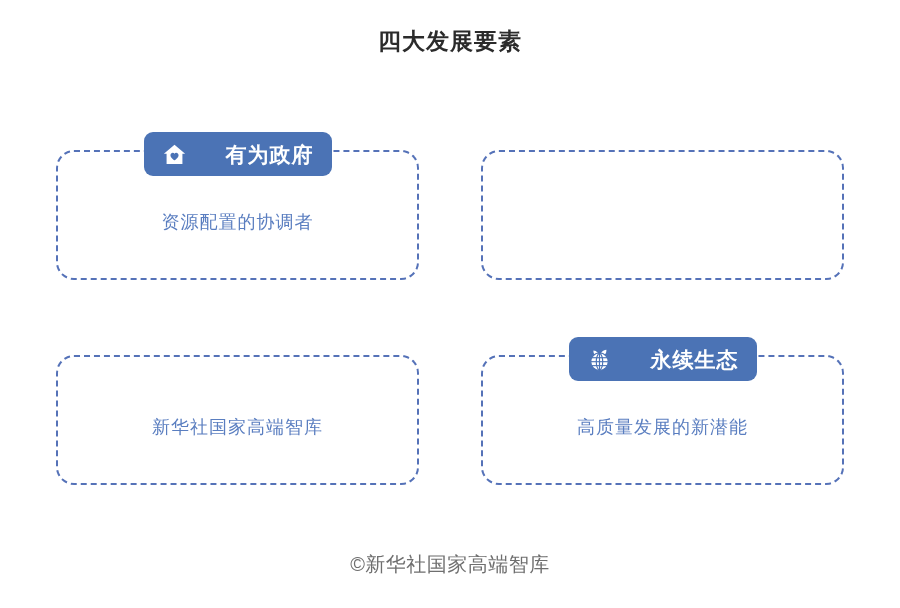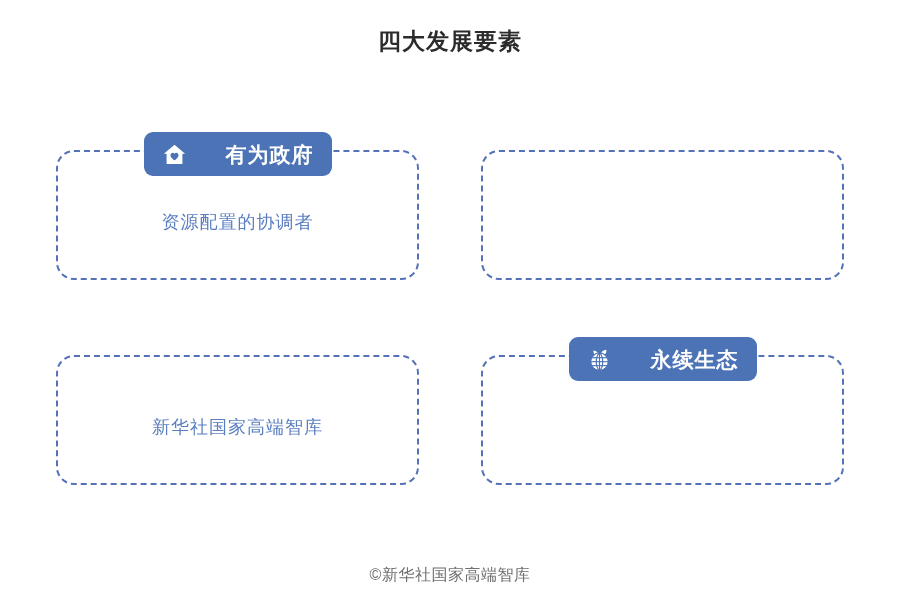--- a/index.html
+++ b/index.html
@@ -109,25 +109,25 @@
     display: inline-flex;
     align-items: center;
     justify-content: center;
     flex: none;
   }
   .badge-icon svg { display: block; }
 
   
   .footer {
     position: absolute;
-    bottom: 22px;
+    bottom: 30px;
     left: 0;
     width: 900px;
     text-align: center;
-    font-size: 16px;
+    font-size: 20px;
     color: #6f6f6f;
     letter-spacing: 0.5px;
   }
 </style>
 </head>
 <body>
 
 <div id="infographic">
 
   <div class="title">四大发展要素</div>
@@ -152,20 +152,21 @@
       <div class="card-box"></div>
     </div>
 
     <div class="cell c2">
       <div class="card-box"></div>
       <div class="card-desc">新华社国家高端智库</div>
     </div>
 
     <div class="cell c3">
       <div class="card-box"></div>
+      <div class="card-desc">高质量发展的新潜能</div>
       <div class="badge">
         <span class="badge-icon">
           <svg width="25" height="25" viewBox="0 0 24 24">
             <g fill="#ffffff">
               <circle cx="12" cy="14.1" r="8.4"></circle>
               <path d="M12.6 9.0 C12.6 5.6 15.0 3.0 18.6 2.6 C18.9 6.2 16.6 9.0 12.6 9.2 Z"></path>
               <path d="M11.4 9.0 C11.4 6.0 9.3 3.7 6.2 3.4 C5.9 6.6 7.9 9.0 11.4 9.2 Z"></path>
             </g>
             <g fill="none" stroke="#4b73b5" stroke-width="1.1">
               <circle cx="12" cy="14.1" r="8.4"></circle>

